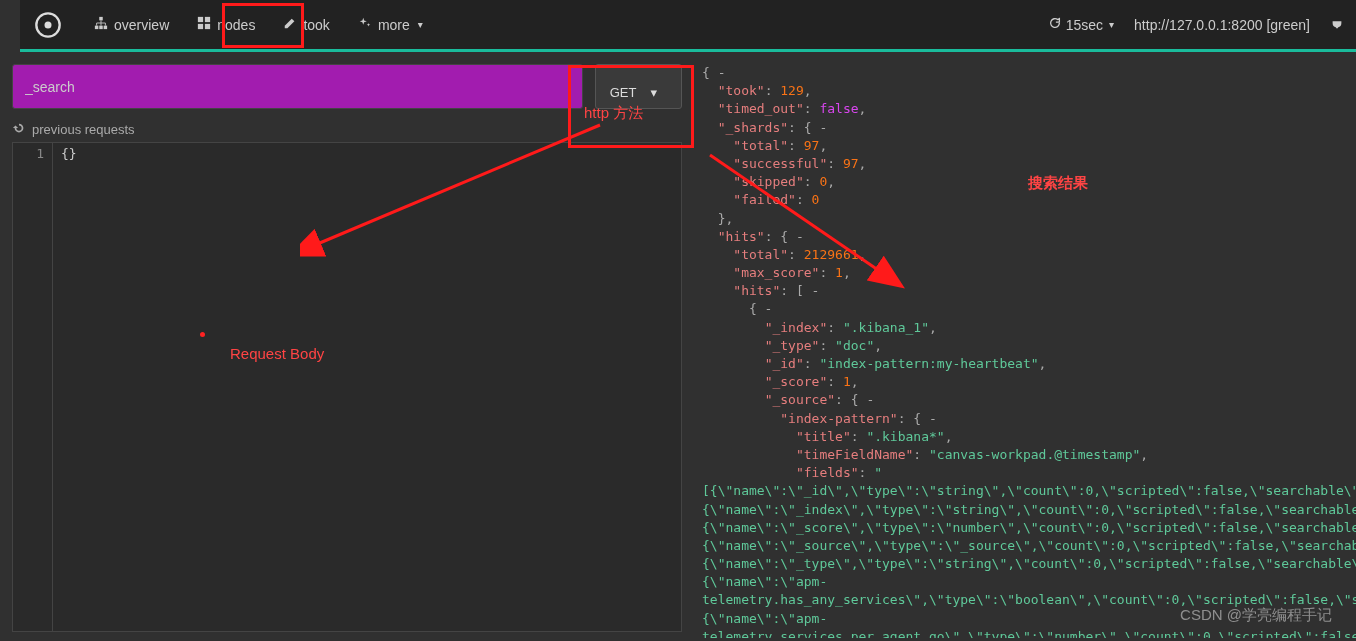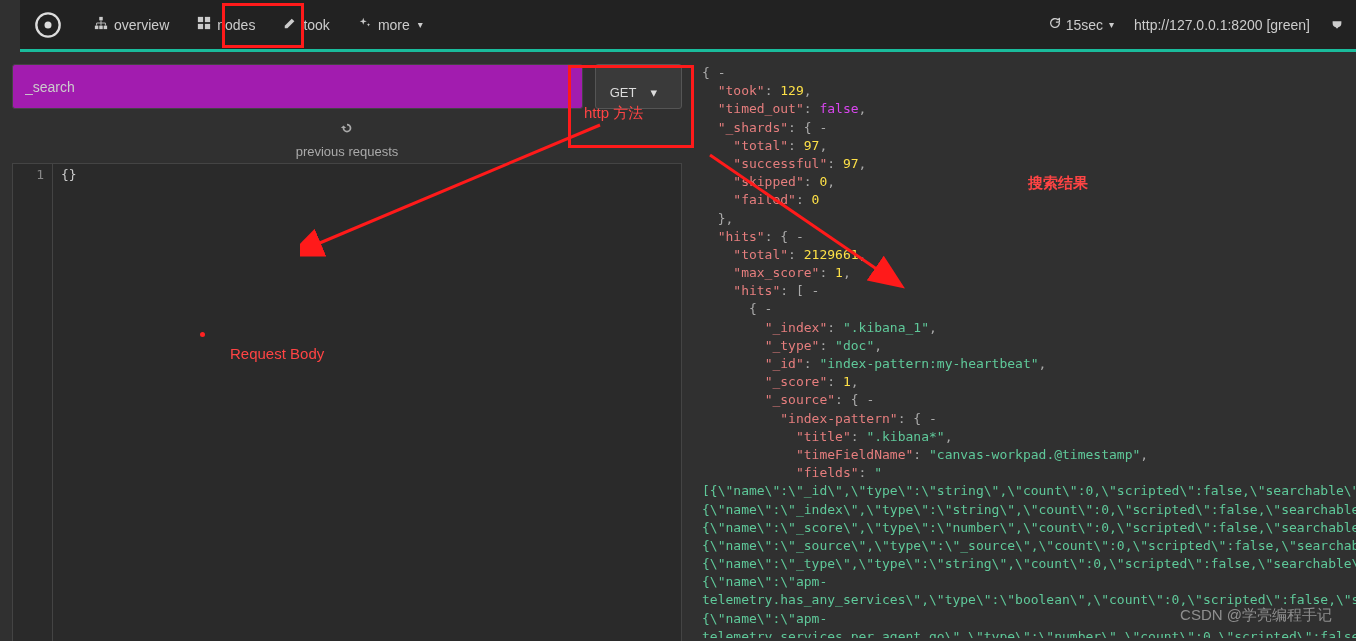--- a/index.html
+++ b/index.html
@@ -80,21 +80,20 @@
       gap: 14px;
     }
     .prev-req {
       color: #aaa;
       font-size: 13px;
       margin-bottom: 4px;
       display: flex;
       align-items: center;
       gap: 6px;
       cursor: pointer;
-      flex-direction: column;
     }
     .editor {
       background: #2a2a2a;
       border: 1px solid #444;
       height: 490px;
       display: flex;
       font-family: monospace;
       font-size: 13px;
     }
     .gutter {
@@ -113,21 +112,21 @@
     .right-panel {
       flex: 1;
       padding: 12px 8px;
       font-family: Consolas, monospace;
       font-size: 13px;
       line-height: 1.4;
       overflow: hidden;
     }
     .json-line { white-space: pre; color: #aaa; }
     .k { color: #e67e7e; } 
-    .n { color: #fde047; } 
+    .n { color: #f97316; } 
     .b { color: #d946ef; } 
     .s { color: #5fc99a; } 
     .arr { color: #5fc99a; }
     .annotation {
       position: absolute;
       color: #ff4444;
       font-size: 15px;
       pointer-events: none;
       z-index: 99;
     }

